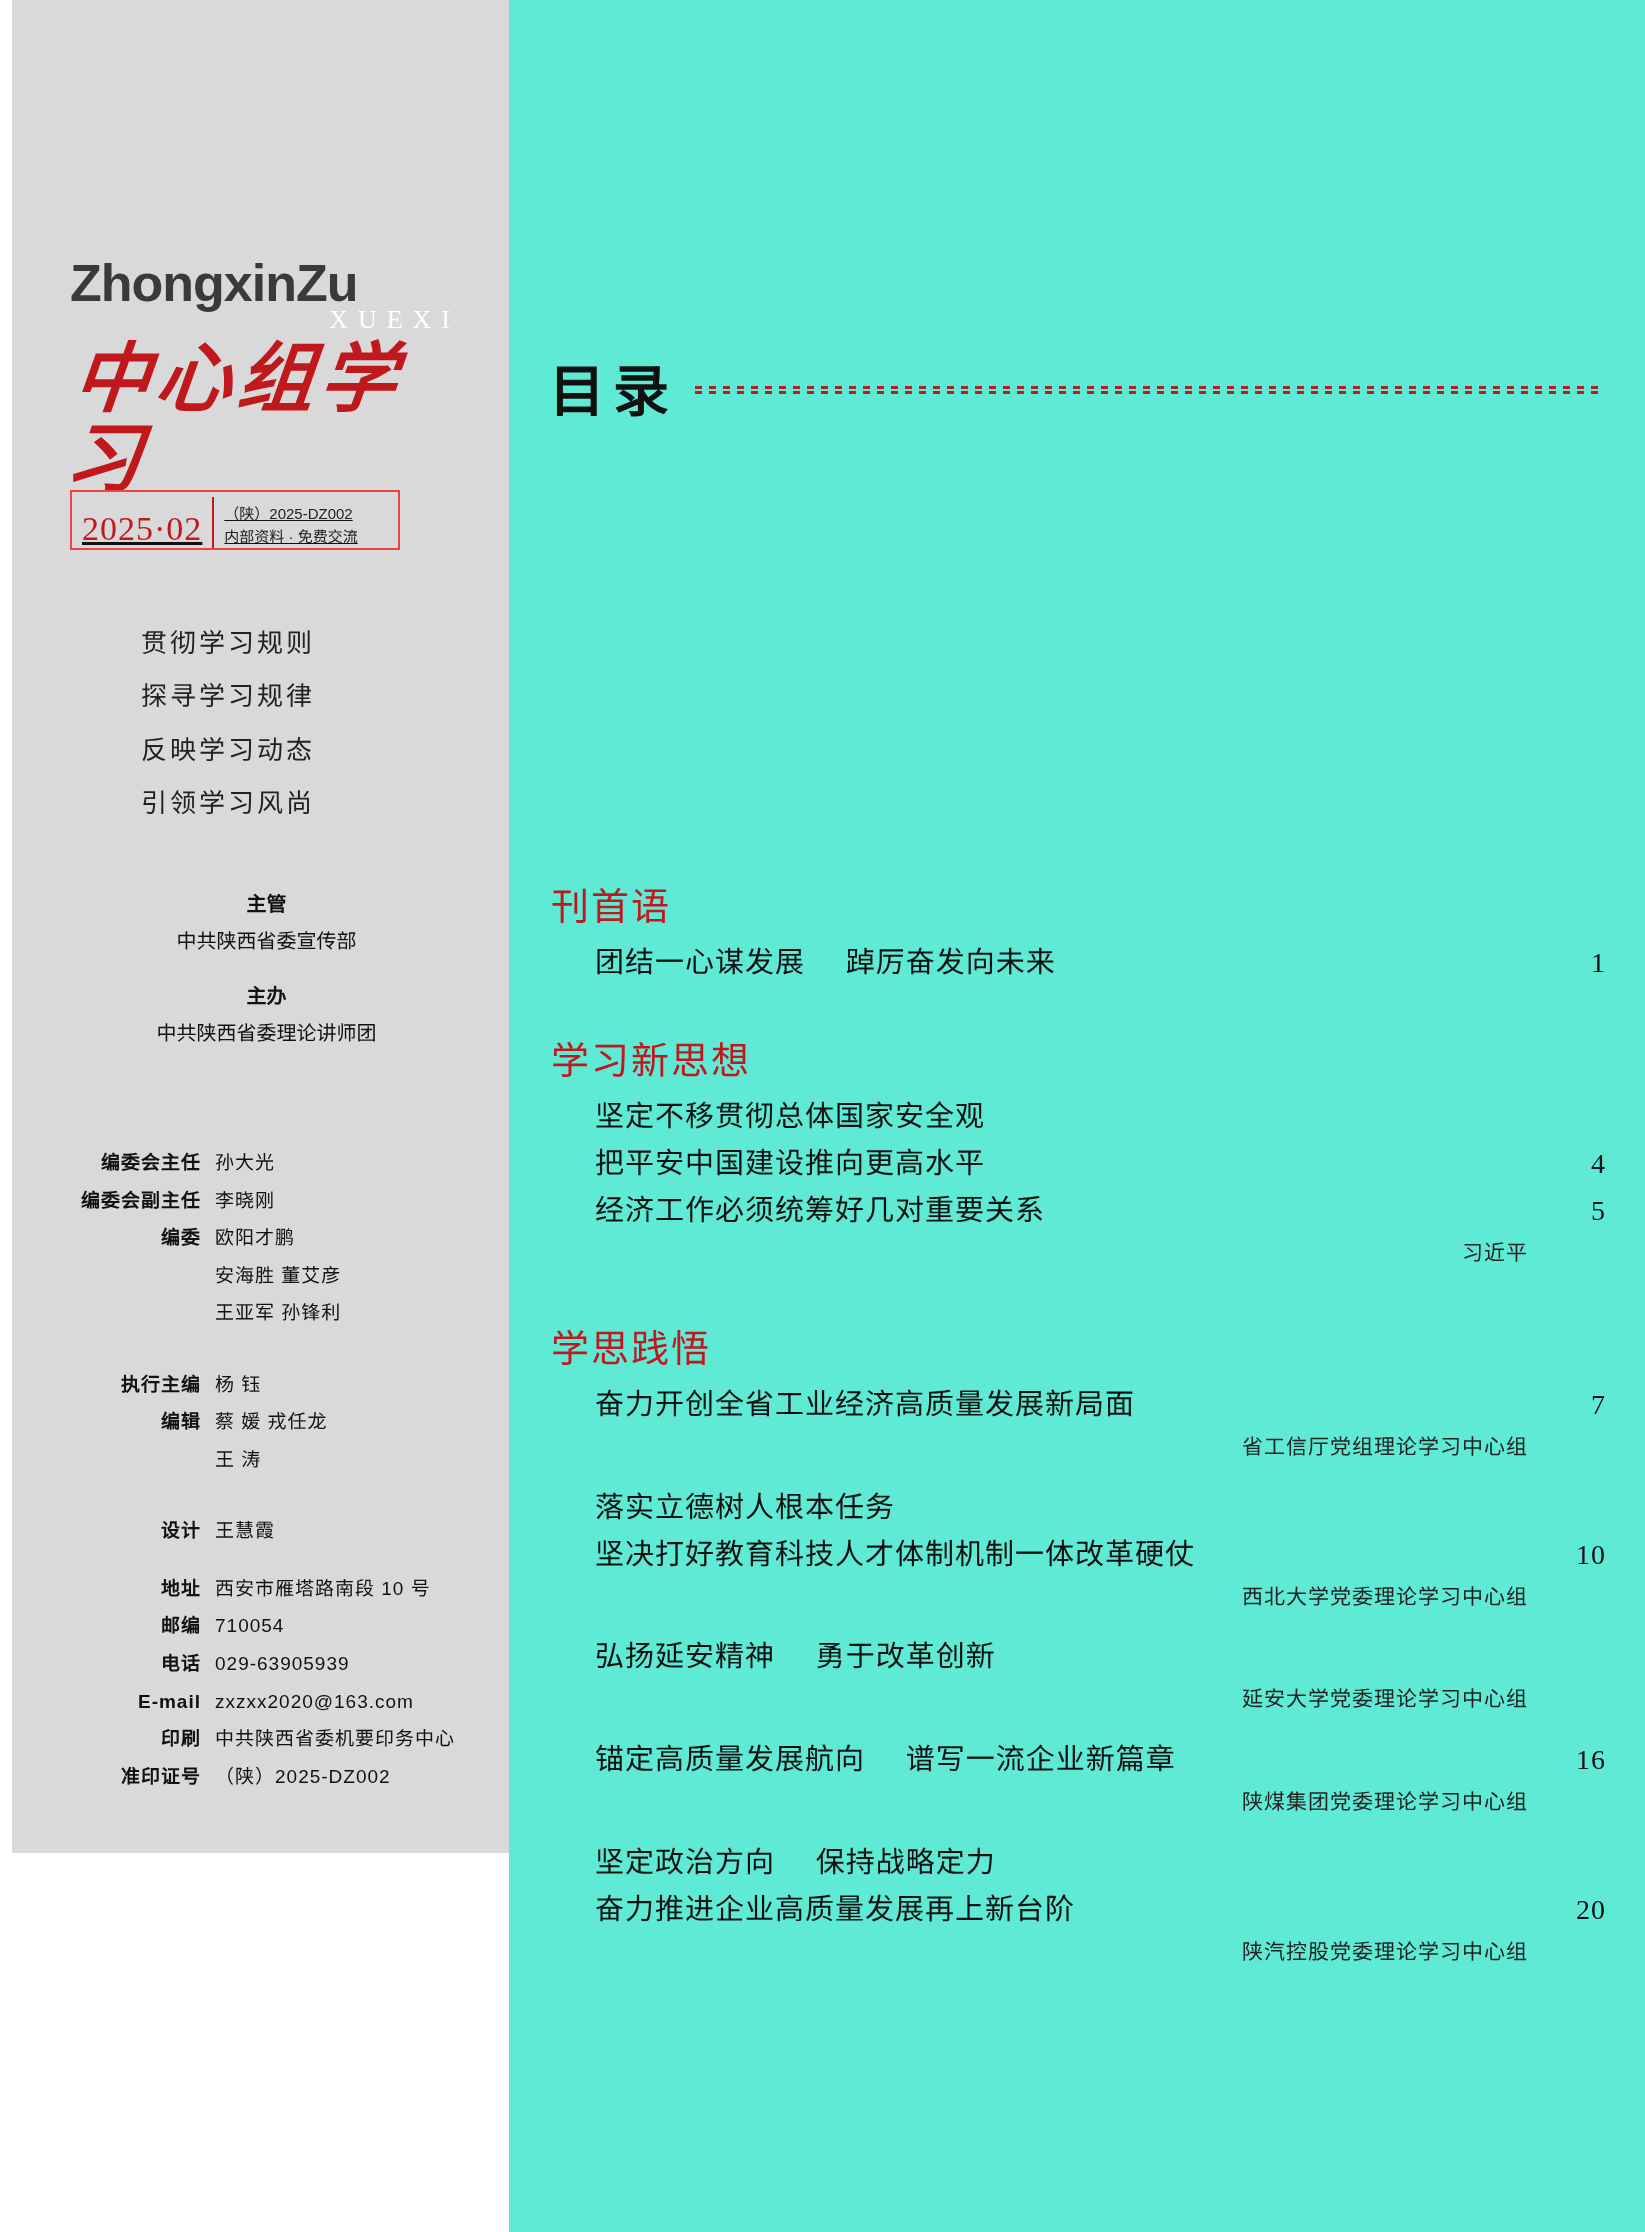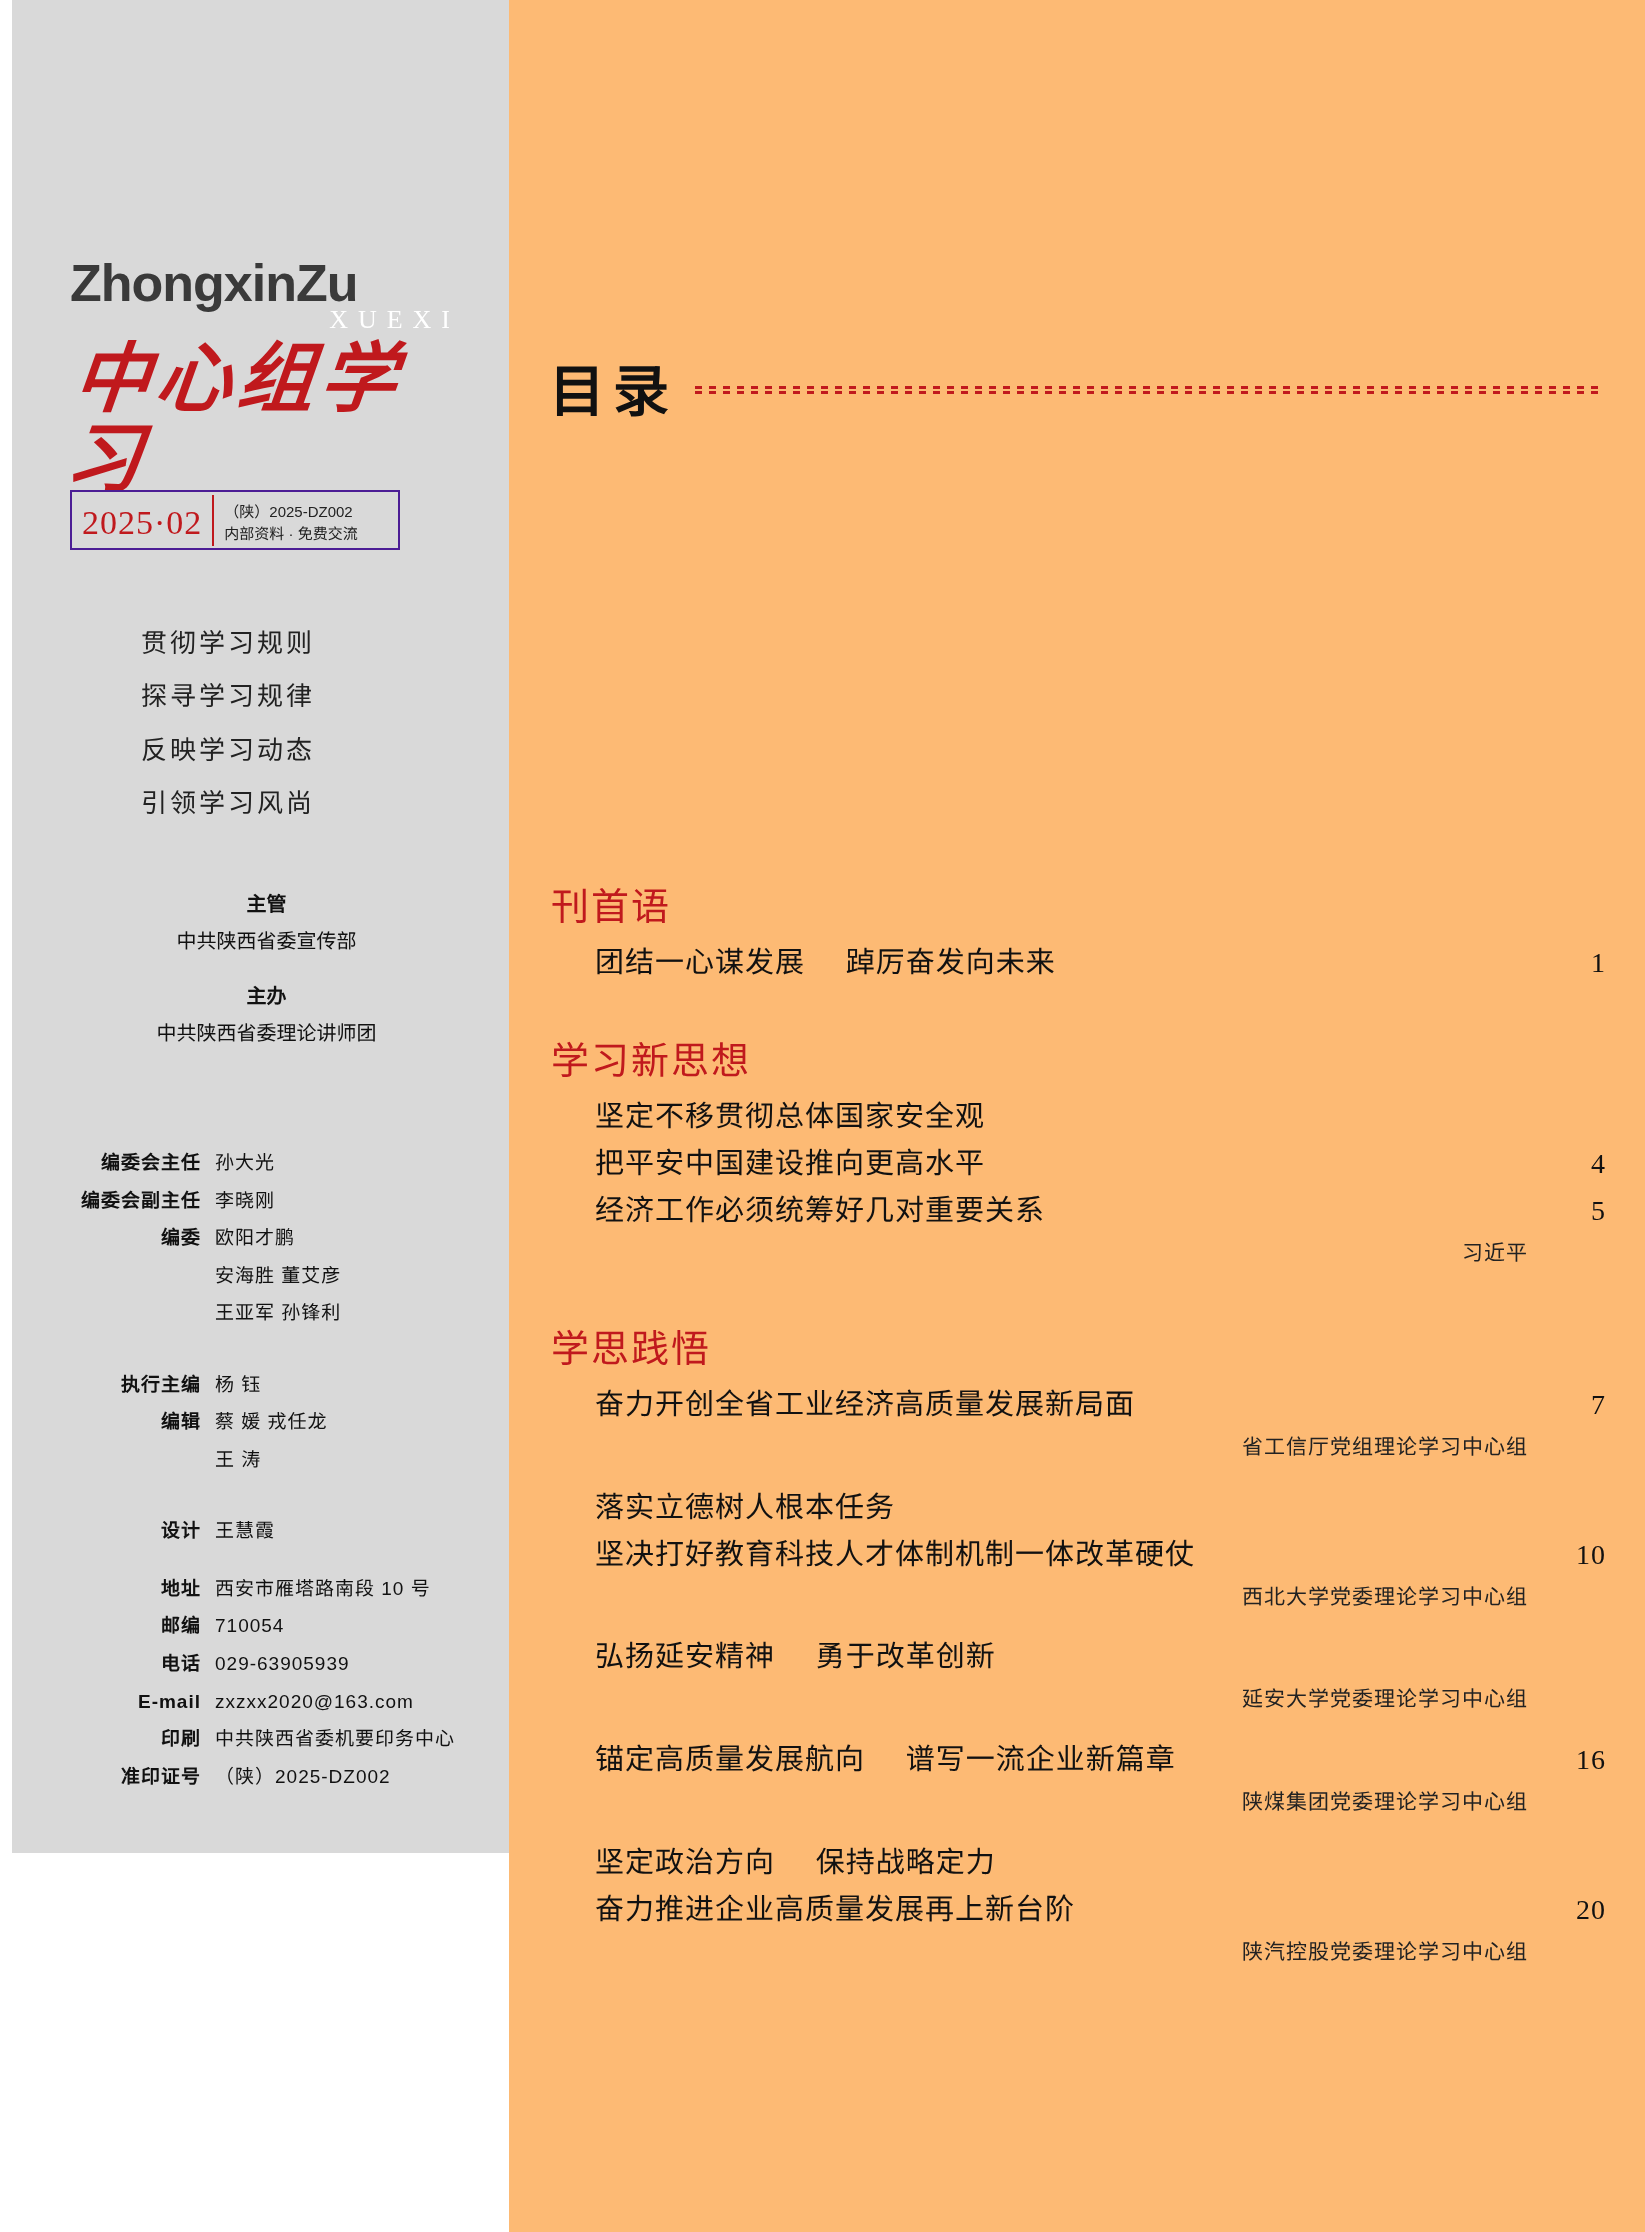--- a/index.html
+++ b/index.html
@@ -62,24 +62,25 @@
     margin-top: 4px;
     transform: skewX(-6deg);
   }
 
   .issue-box {
     position: absolute;
     left: 58px;
     top: 490px;
     width: 330px;
     height: 60px;
-    border: 2px solid #4c1d95;
+    border: 2px solid #ef4444;
     box-sizing: border-box;
     display: flex;
-    align-items: center;
+    align-items: flex-end;
+    text-decoration: underline;
   }
   .issue-date {
     font-family: "Liberation Serif", serif;
     font-size: 34px;
     color: #c0191d;
     padding: 6px 10px 0 10px;
     letter-spacing: 1px;
     white-space: nowrap;
   }
   .issue-meta {
@@ -142,21 +143,21 @@
   .spacer-sm { height: 20px; }
   .spacer-md { height: 34px; }
 
   
   .right-col {
     position: absolute;
     left: 509px;
     top: 0;
     width: 1136px;
     height: 2233px;
-    background: #fdba74;
+    background: #5eead4;
   }
 
   .toc-head {
     position: absolute;
     left: 40px;
     top: 346px;
     display: flex;
     align-items: center;
     width: 1055px;
   }

